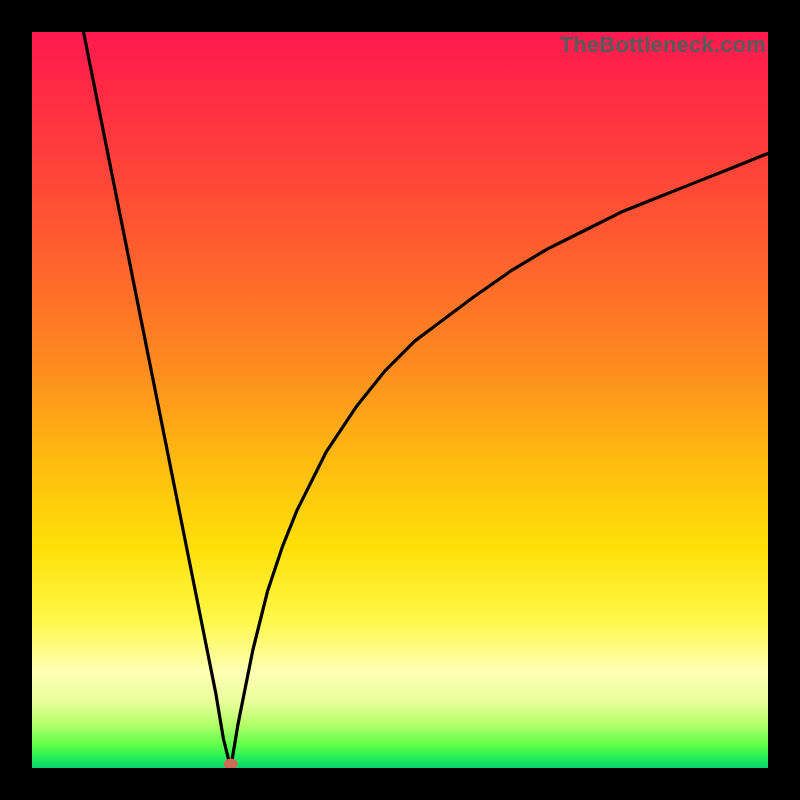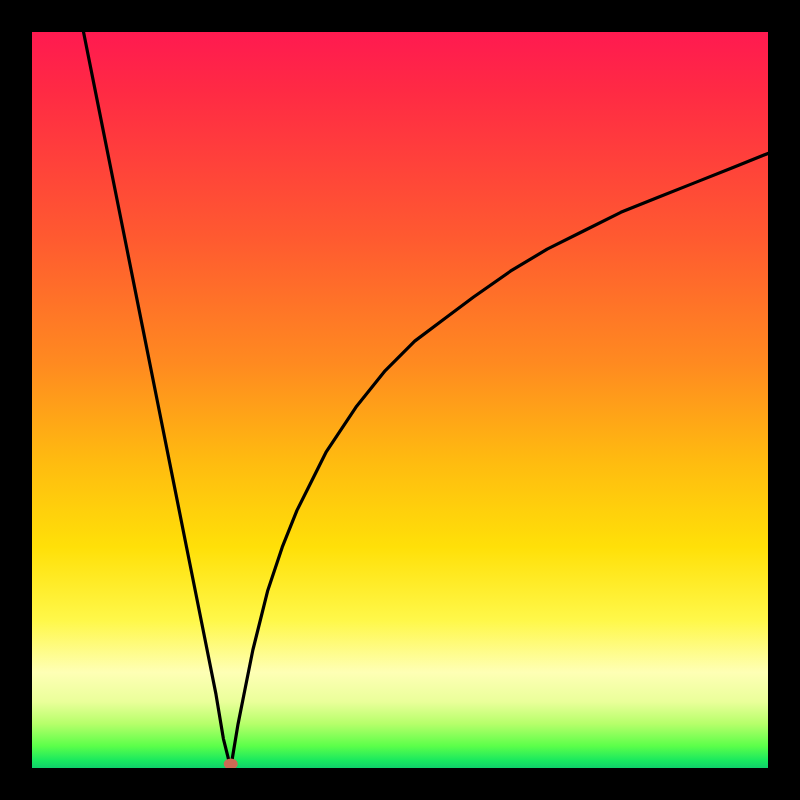--- a/index.html
+++ b/index.html
@@ -73,20 +73,21 @@
     stroke-width: 0;
   }
 </style>
 </head>
 <body>
 
 <div class="frame">
   <div class="plot-area">
     <div class="gradient"></div>
 
+    <div class="attribution">TheBottleneck.com</div>
 
     <svg class="curve" viewBox="0 0 736 736" preserveAspectRatio="none">
       <path id="left-branch" class="curve-path" d="M51.52 0.00 L66.24 73.60 L80.96 147.20 L95.68 220.80 L110.40 294.40 L125.12 368.00 L139.84 441.60 L154.56 515.20 L169.28 588.80 L184.00 662.40 L191.36 706.56 L198.72 736.00"></path>
       <path id="right-branch" class="curve-path" d="M198.72 736.00 L206.08 691.84 L213.44 655.04 L220.80 618.24 L235.52 559.36 L250.24 515.20 L264.96 478.40 L279.68 448.96 L294.40 419.52 L323.84 375.36 L353.28 338.56 L382.72 309.12 L412.16 287.04 L441.60 264.96 L478.40 239.20 L515.20 217.12 L552.00 198.72 L588.80 180.32 L625.60 165.60 L662.40 150.88 L699.20 136.16 L736.00 121.44"></path>
       <ellipse id="vertex" class="vertex-dot" cx="198.72" cy="732.00" rx="7" ry="5.5"></ellipse>
     </svg>
   </div>
 </div>
 
 </body></html>

